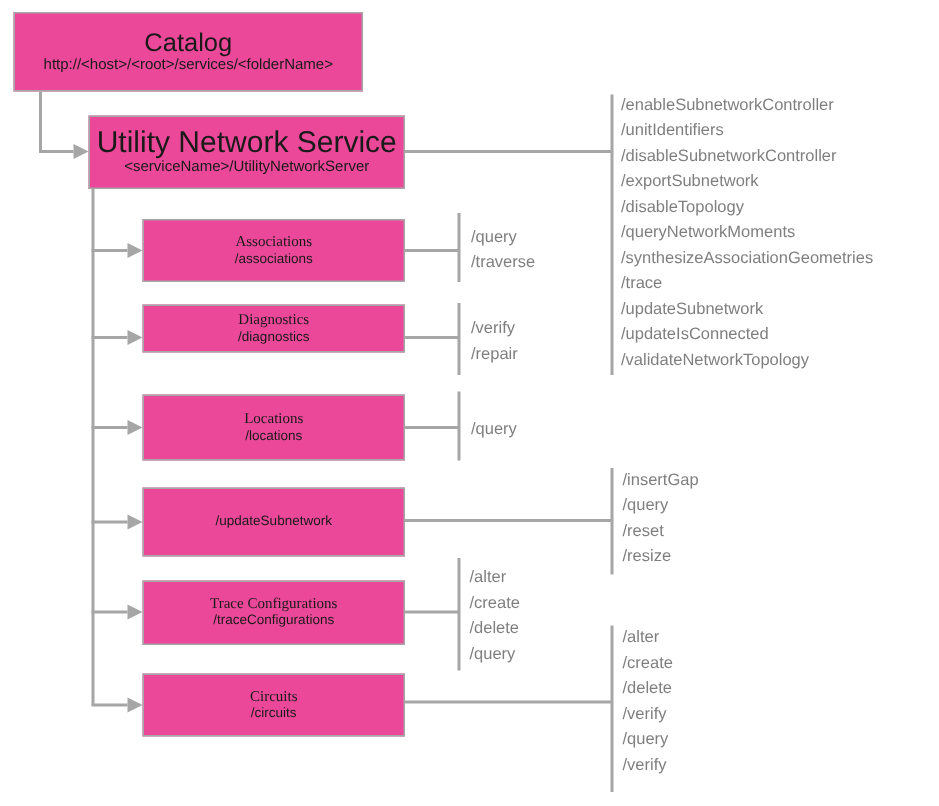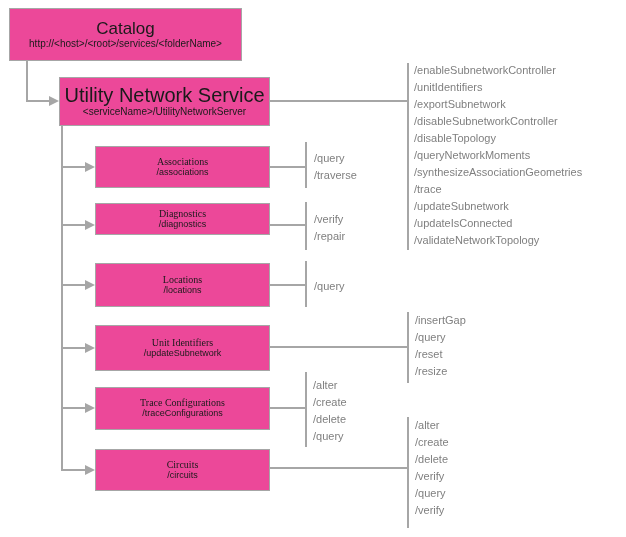--- a/index.html
+++ b/index.html
@@ -53,21 +53,20 @@
     <div class="node-title t-md">Diagnostics</div>
     <div class="node-sub s-md">/diagnostics</div>
   </div>
 
   <div class="node" style="left:95px;top:263px;width:175px;height:44px">
     <div class="node-title t-md">Locations</div>
     <div class="node-sub s-md">/locations</div>
   </div>
 
   <div class="node" style="left:95px;top:325px;width:175px;height:46px">
-    <div class="node-title t-md">Unit Identifiers</div>
     <div class="node-sub s-md">/updateSubnetwork</div>
   </div>
 
   <div class="node" style="left:95px;top:387px;width:175px;height:43px">
     <div class="node-title t-md">Trace Configurations</div>
     <div class="node-sub s-md">/traceConfigurations</div>
   </div>
 
   <div class="node" style="left:95px;top:449px;width:175px;height:42px">
     <div class="node-title t-md">Circuits</div>
@@ -115,22 +114,22 @@
 
   <div class="line" style="left:270px;top:407px;width:36px;height:2px"></div>
   <div class="line" style="left:305px;top:372px;width:2px;height:75px"></div>
 
   <div class="line" style="left:270px;top:467px;width:138px;height:2px"></div>
   <div class="line" style="left:407px;top:417px;width:2px;height:111px"></div>
 
   <div class="ops" style="left:414px;top:62px">
     <div class="op">/enableSubnetworkController</div>
     <div class="op">/unitIdentifiers</div>
+    <div class="op">/disableSubnetworkController</div>
     <div class="op">/exportSubnetwork</div>
-    <div class="op">/disableSubnetworkController</div>
     <div class="op">/disableTopology</div>
     <div class="op">/queryNetworkMoments</div>
     <div class="op">/synthesizeAssociationGeometries</div>
     <div class="op">/trace</div>
     <div class="op">/updateSubnetwork</div>
     <div class="op">/updateIsConnected</div>
     <div class="op">/validateNetworkTopology</div>
   </div>
 
   <div class="ops" style="left:314px;top:150px">

